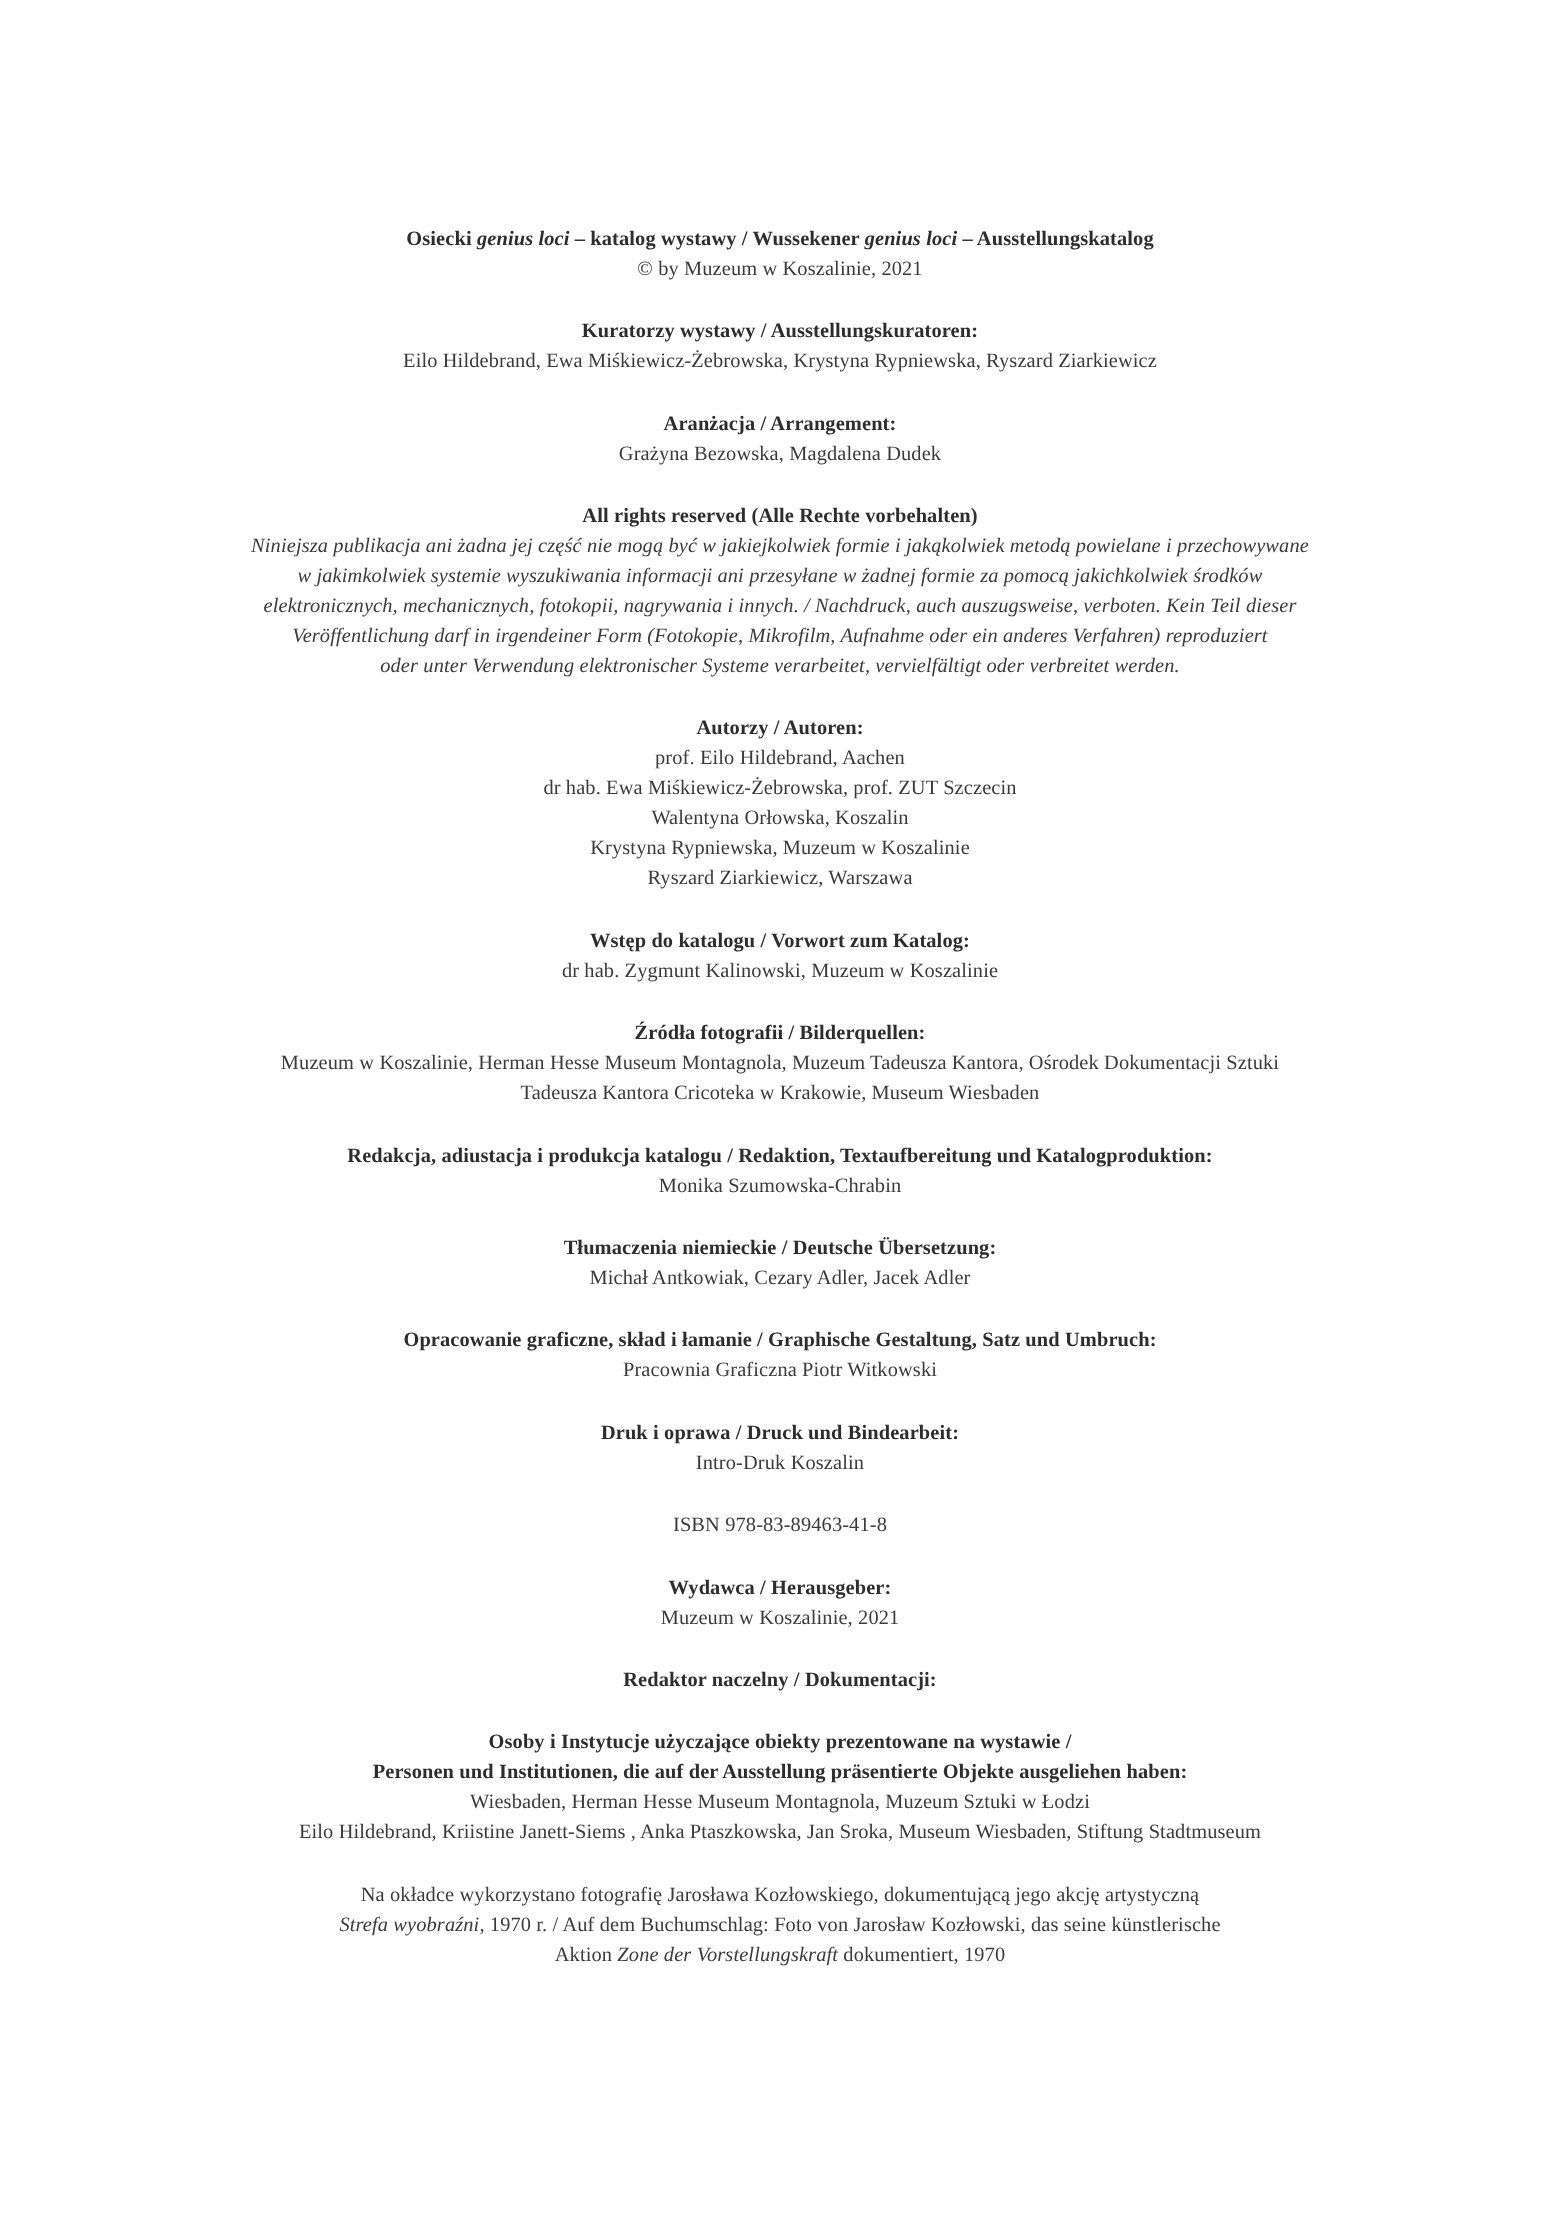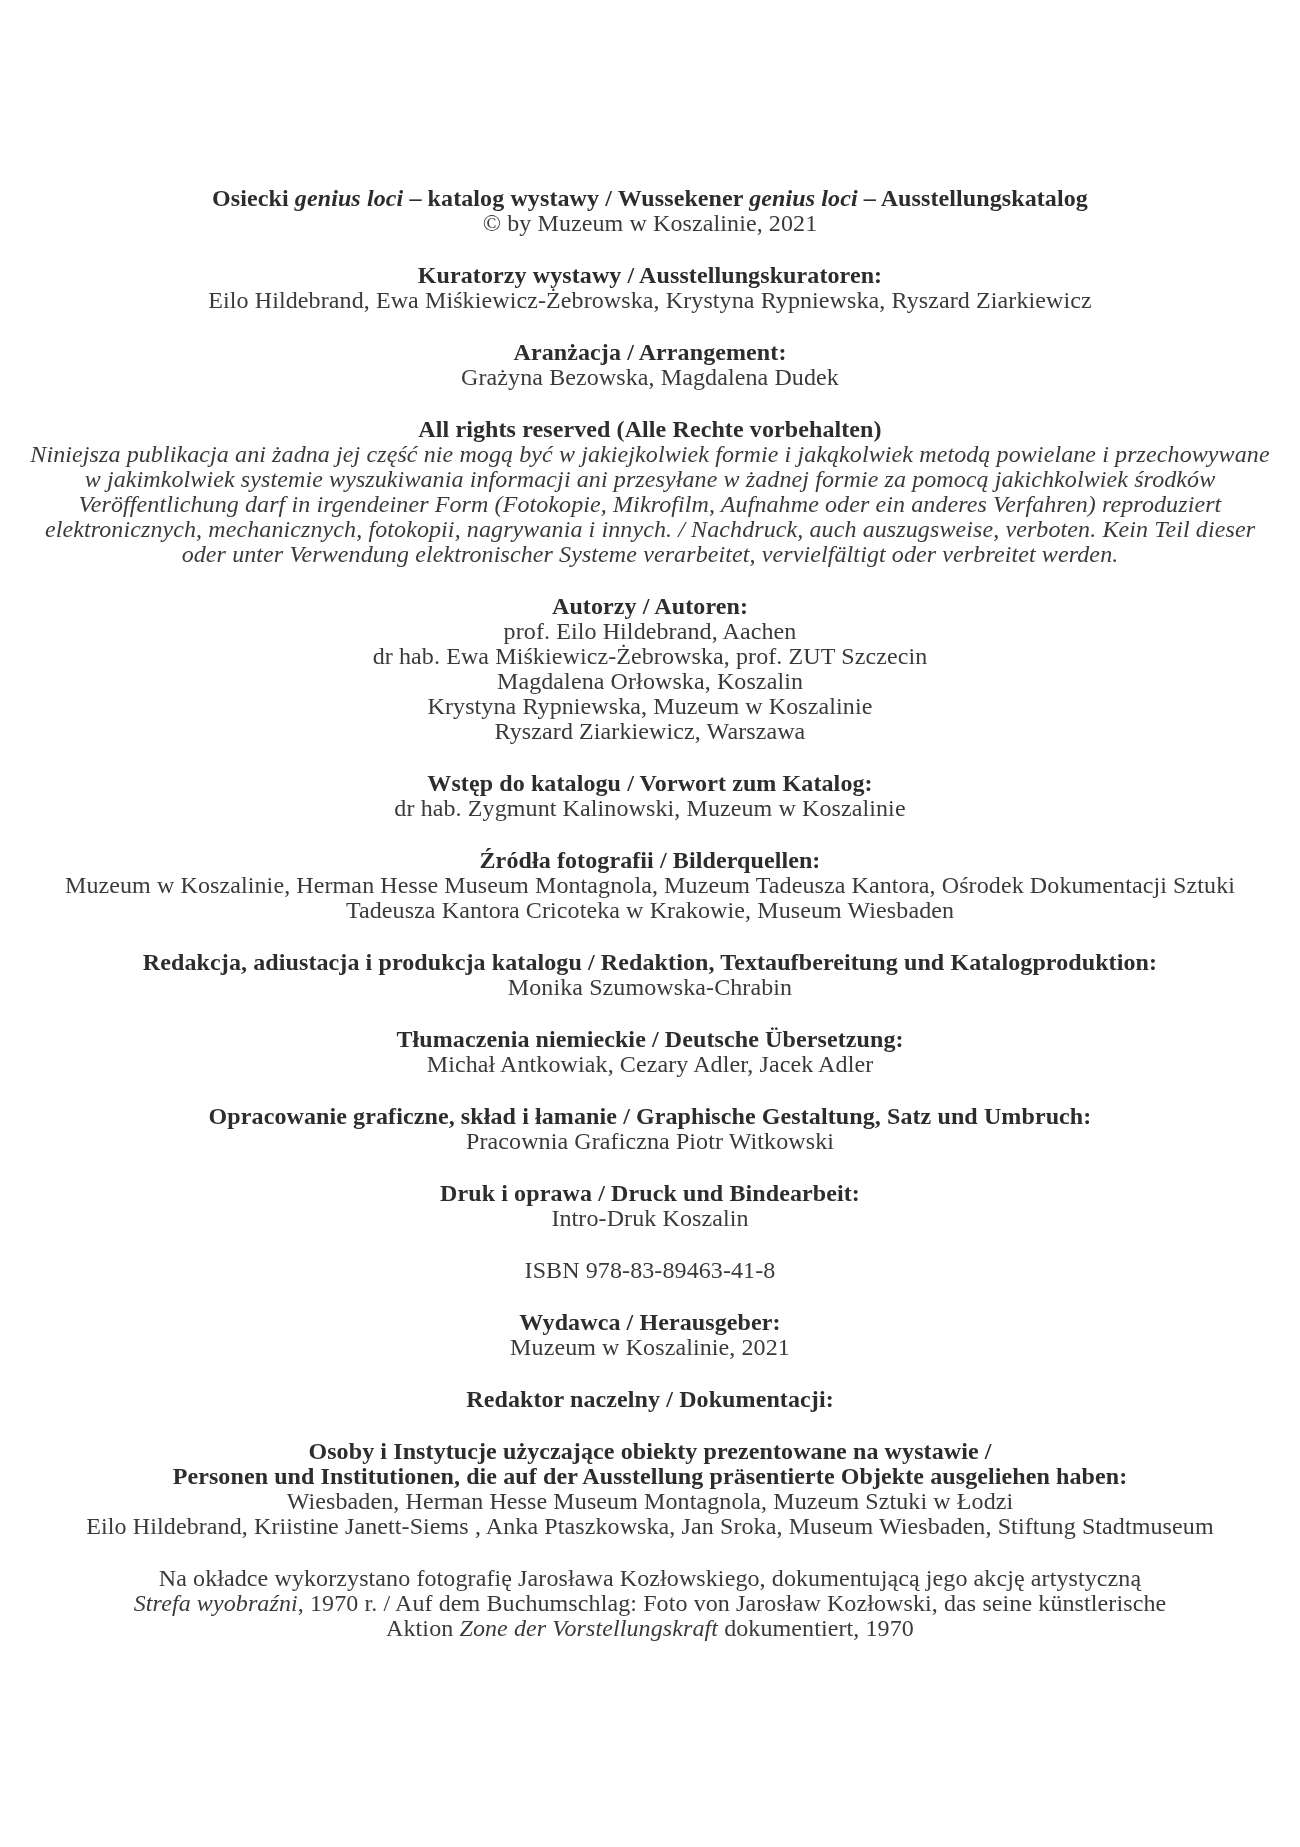--- a/index.html
+++ b/index.html
@@ -19,21 +19,21 @@
     width: 1300px;
     height: 1847px;
     padding-top: 186px;
     text-align: center;
   }
   .section + .section {
     margin-top: 27px;
     font-family: Liberation Serif, serif;
   }
   .line {
-    font-size: 24px;
+    font-size: 17px;
     line-height: 25px;
     white-space: nowrap;
     letter-spacing: 0.1px;
   }
   .line.bold {
     font-weight: 700;
     color: #2d2d2d;
   }
   .italic {
     font-style: italic;
@@ -52,29 +52,29 @@
       <div class="line"><span>Eilo Hildebrand, Ewa Miśkiewicz-Żebrowska, Krystyna Rypniewska, Ryszard Ziarkiewicz</span></div>
     </section>
     <section class="section">
       <div class="line bold"><span>Aranżacja / Arrangement:</span></div>
       <div class="line"><span>Grażyna Bezowska, Magdalena Dudek</span></div>
     </section>
     <section class="section">
       <div class="line bold"><span>All rights reserved (Alle Rechte vorbehalten)</span></div>
       <div class="line"><span class="italic">Niniejsza publikacja ani żadna jej część nie mogą być w jakiejkolwiek formie i jakąkolwiek metodą powielane i przechowywane</span></div>
       <div class="line"><span class="italic">w jakimkolwiek systemie wyszukiwania informacji ani przesyłane w żadnej formie za pomocą jakichkolwiek środków</span></div>
+      <div class="line"><span class="italic">elektronicznych,  mechanicznych, fotokopii, nagrywania i innych. / Nachdruck, auch auszugsweise, verboten. Kein Teil dieser</span></div>
       <div class="line"><span class="italic">Veröffentlichung darf in irgendeiner Form (Fotokopie, Mikrofilm, Aufnahme oder ein anderes Verfahren) reproduziert</span></div>
-      <div class="line"><span class="italic">elektronicznych,  mechanicznych, fotokopii, nagrywania i innych. / Nachdruck, auch auszugsweise, verboten. Kein Teil dieser</span></div>
       <div class="line"><span class="italic">oder unter Verwendung elektronischer Systeme verarbeitet, vervielfältigt oder verbreitet werden.</span></div>
     </section>
     <section class="section">
       <div class="line bold"><span>Autorzy / Autoren:</span></div>
       <div class="line"><span>prof. Eilo Hildebrand, Aachen</span></div>
       <div class="line"><span>dr hab. Ewa Miśkiewicz-Żebrowska, prof. ZUT Szczecin</span></div>
-      <div class="line"><span>Magdalena Orłowska, Koszalin</span></div>
+      <div class="line"><span>Walentyna Orłowska, Koszalin</span></div>
       <div class="line"><span>Krystyna Rypniewska, Muzeum w Koszalinie</span></div>
       <div class="line"><span>Ryszard Ziarkiewicz, Warszawa</span></div>
     </section>
     <section class="section">
       <div class="line bold"><span>Wstęp do katalogu / Vorwort zum Katalog:</span></div>
       <div class="line"><span>dr hab. Zygmunt Kalinowski, Muzeum w Koszalinie</span></div>
     </section>
     <section class="section">
       <div class="line bold"><span>Źródła fotografii / Bilderquellen:</span></div>
       <div class="line"><span>Muzeum w Koszalinie, Herman Hesse Museum Montagnola, Muzeum Tadeusza Kantora, Ośrodek Dokumentacji Sztuki</span></div>

